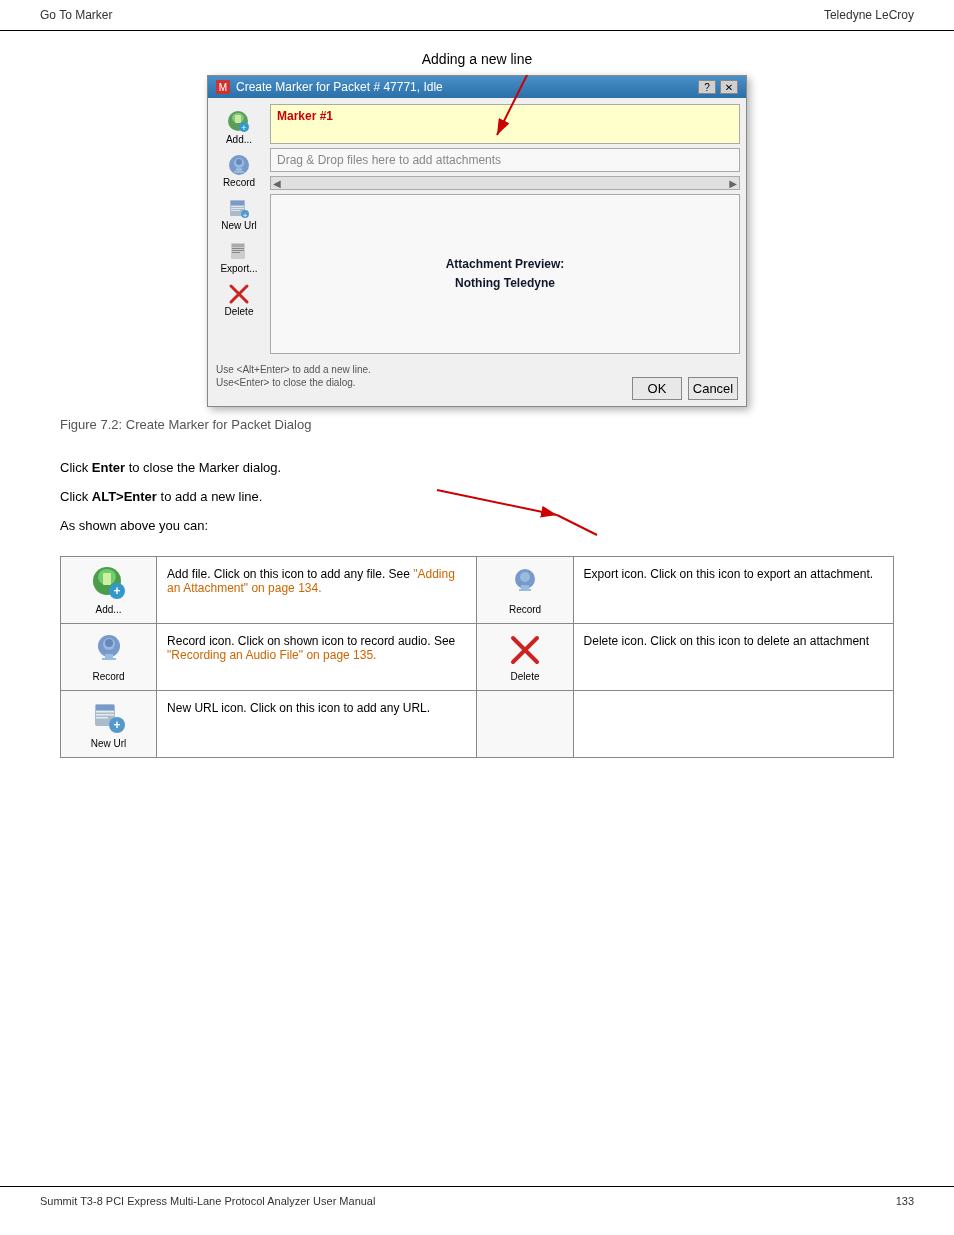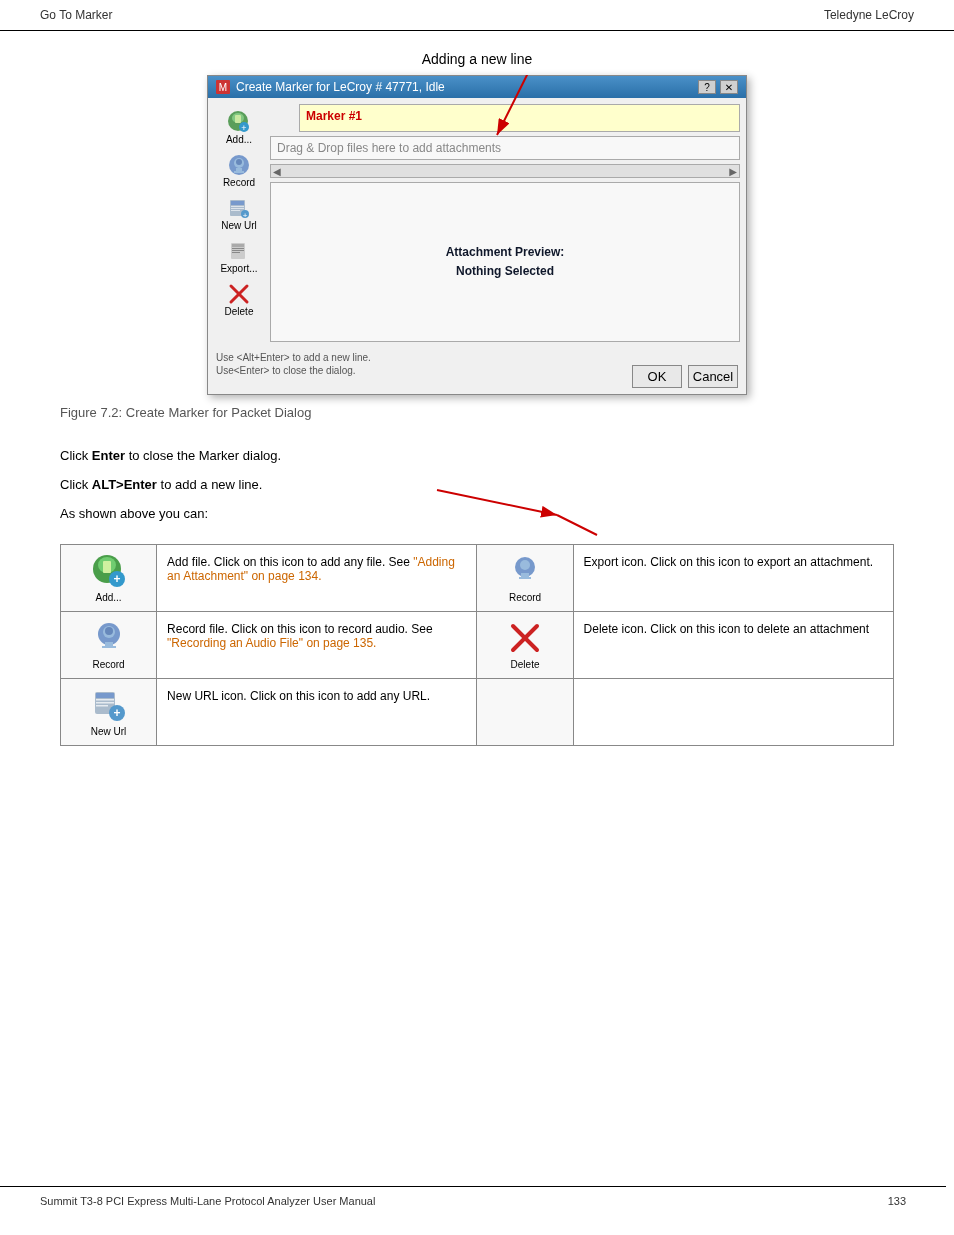--- a/index.html
+++ b/index.html
@@ -143,22 +143,21 @@
       gap: 4px;
     }
 
     .marker-input {
       background: #ffffcc;
       border: 1px solid #aaa;
       padding: 4px 6px;
       font-size: 12px;
       color: #cc0000;
       font-weight: bold;
-      height: 28px;
-      margin-left: 29px;
+      height: 40px;
     }
 
     .attachment-drop {
       border: 1px solid #aaa;
       background: #f8f8f8;
       padding: 6px;
       font-size: 12px;
       color: #888;
       height: 24px;
       display: flex;
@@ -259,21 +258,21 @@
     .link-text {
       color: #cc6600;
       text-decoration: none;
     }
 
     
     .page-footer {
       position: absolute;
       bottom: 20px;
       left: 0;
-      right: 8px;
+      right: 0;
       padding: 8px 40px;
       border-top: 1px solid #000;
       display: flex;
       justify-content: space-between;
       font-size: 11px;
       color: #333;
     }
 
     
     .arrow-wrapper {
@@ -301,21 +300,21 @@
 
       <div class="dialog-container">
 
         <div class="dialog-titlebar">
           <div class="dialog-titlebar-title">
 
             <svg width="14" height="14">
               <rect width="14" height="14" fill="#cc3333" rx="1"></rect>
               <text x="7" y="11" font-size="10" fill="#fff" text-anchor="middle">M</text>
             </svg>
-            <span>Create Marker for LeCroy # 47771, Idle</span>
+            <span>Create Marker for Packet # 47771, Idle</span>
           </div>
           <div class="dialog-controls">
             <div class="dialog-ctrl-btn">?</div>
             <div class="dialog-ctrl-btn">✕</div>
           </div>
         </div>
 
         <div class="dialog-body">
 
           <div class="dialog-toolbar">
@@ -394,21 +393,21 @@
             </div>
 
             <div class="scroll-bar-area">
               <span style="font-size:10px; color:#666;">◀</span>
               <div style="flex:1;"></div>
               <span style="font-size:10px; color:#666;">▶</span>
             </div>
 
             <div class="attachment-preview">
               <span>Attachment Preview:</span>
-              <span>Nothing Selected</span>
+              <span>Nothing Teledyne</span>
             </div>
           </div>
         </div>
 
         <div class="dialog-footer">
           <div class="dialog-footer-hint">Use &lt;Alt+Enter&gt; to add a new line.</div>
           <div class="dialog-footer-buttons">
             <div style="flex:1;">
               <div class="dialog-footer-hint">Use&lt;Enter&gt; to close the dialog.</div>
             </div>
@@ -484,21 +483,21 @@
         <svg width="36" height="36" viewBox="0 0 36 36">
           <circle cx="18" cy="14" r="11" fill="#7799cc"></circle>
           <circle cx="18" cy="12" r="6" fill="#99bbdd"></circle>
           <rect x="14" y="22" width="8" height="4" fill="#99bbdd"></rect>
           <rect x="11" y="26" width="14" height="2" fill="#99bbdd"></rect>
           <circle cx="18" cy="11" r="4" fill="#6688bb"></circle>
         </svg>
         <div style="font-size:10px;">Record</div>
       </td>
       <td class="desc-cell">
-        <span>Record file. Click on this icon to record audio. See </span><a href="#" class="link-text">"Recording an Audio File" on page 135.</a>
+        <span>Record icon. Click on shown icon to record audio. See </span><a href="#" class="link-text">"Recording an Audio File" on page 135.</a>
       </td>
       <td class="icon-cell">
         <svg width="36" height="36" viewBox="0 0 36 36">
           <line x1="6" y1="6" x2="30" y2="30" stroke="#cc2222" stroke-width="4" stroke-linecap="round"></line>
           <line x1="30" y1="6" x2="6" y2="30" stroke="#cc2222" stroke-width="4" stroke-linecap="round"></line>
         </svg>
         <div style="font-size:10px;">Delete</div>
       </td>
       <td class="desc-cell">
         <span>Delete icon. Click on this icon to delete an attachment</span>

